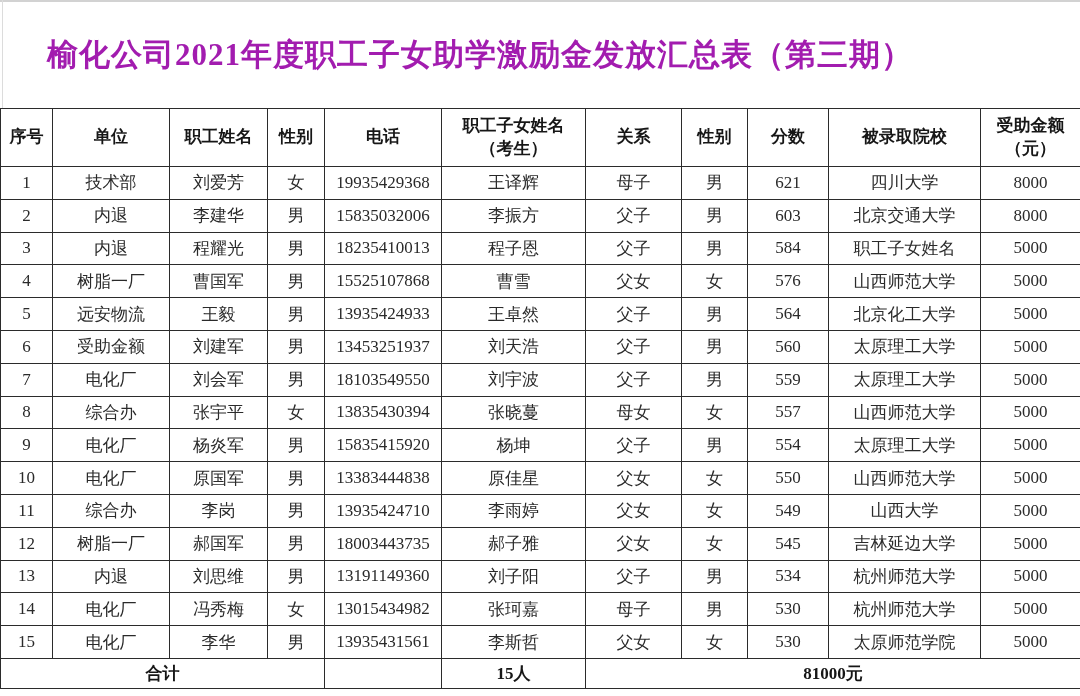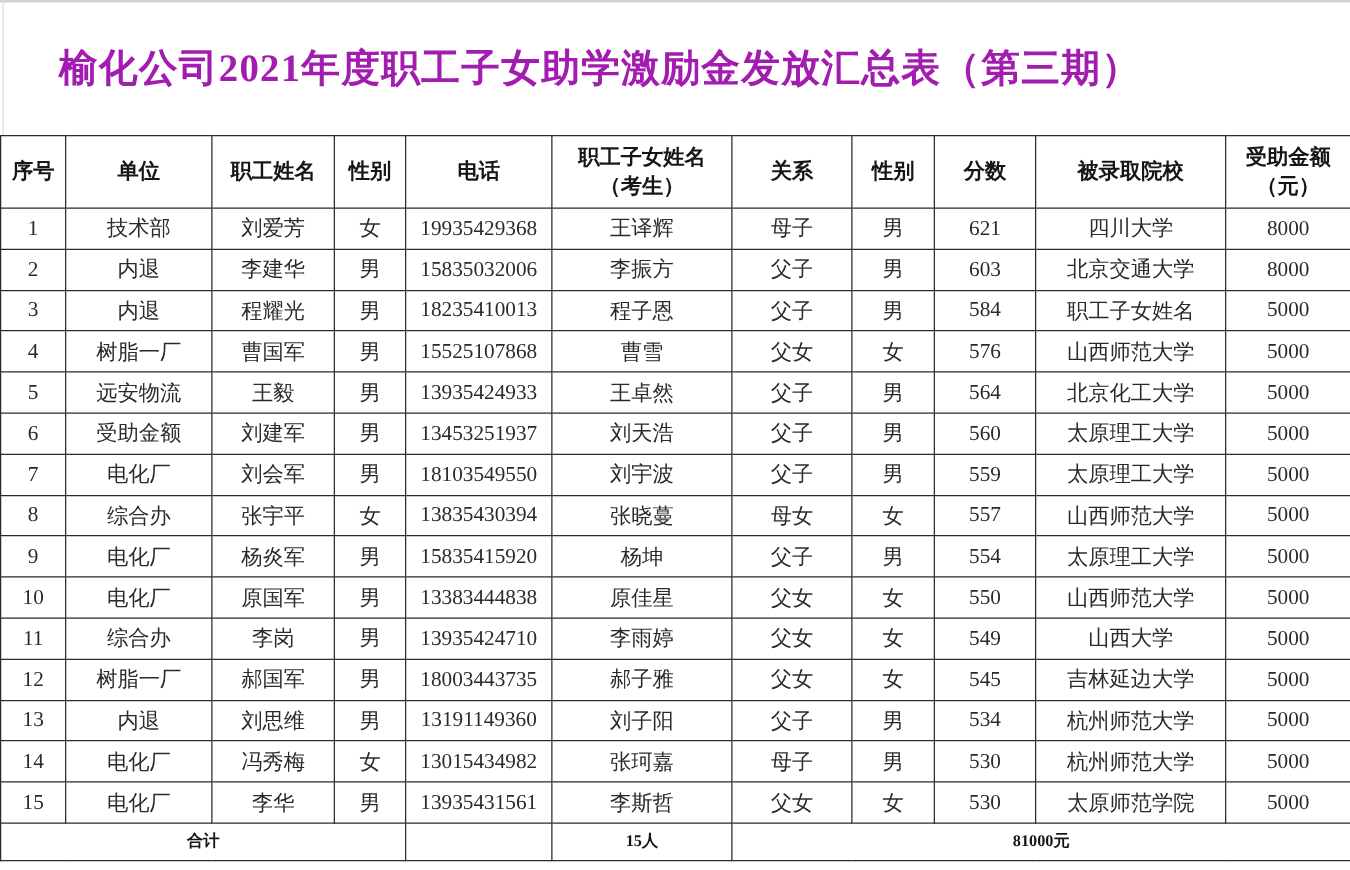--- a/index.html
+++ b/index.html
@@ -44,21 +44,21 @@
     line-height: 1.35;
     color: #161616;
   }
   table.summary tbody td {
     height: 32.8px;
     font-size: 17px;
     color: #2a2a2a;
   }
   table.summary tfoot td {
     height: 30px;
-    font-size: 13px; font-weight: 700;
+    font-size: 17px; font-weight: 700;
     color: #161616;
   }
   
   col.c-idx     { width: 52px; }
   col.c-unit    { width: 117px; }
   col.c-name    { width: 98px; }
   col.c-sex1    { width: 57px; }
   col.c-phone   { width: 117px; }
   col.c-child   { width: 144px; }
   col.c-rel     { width: 96px; }

